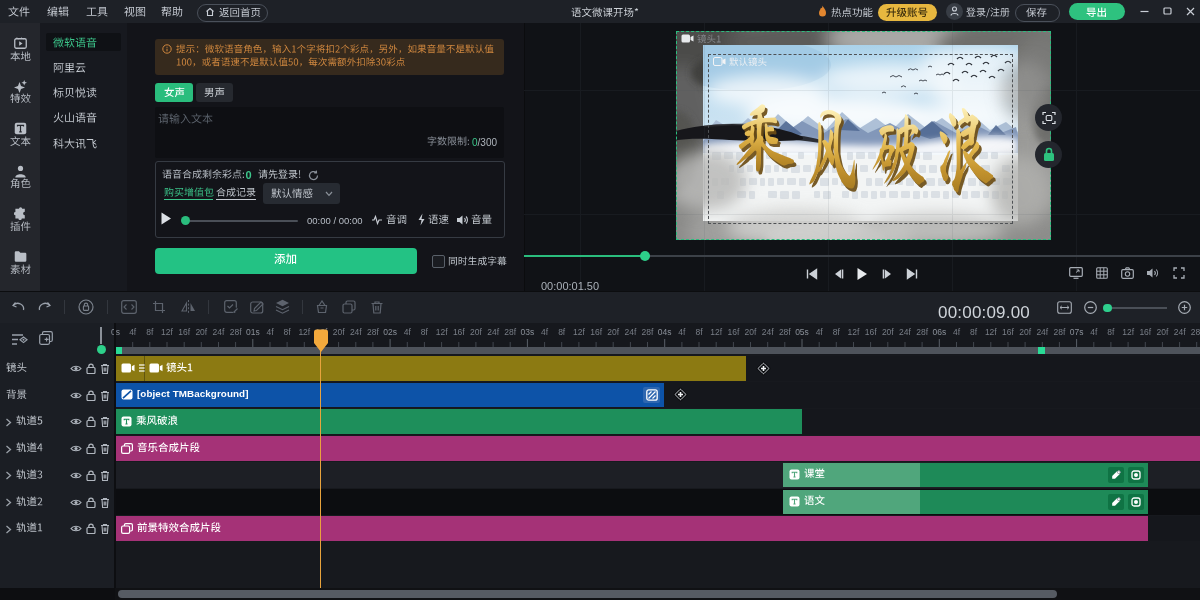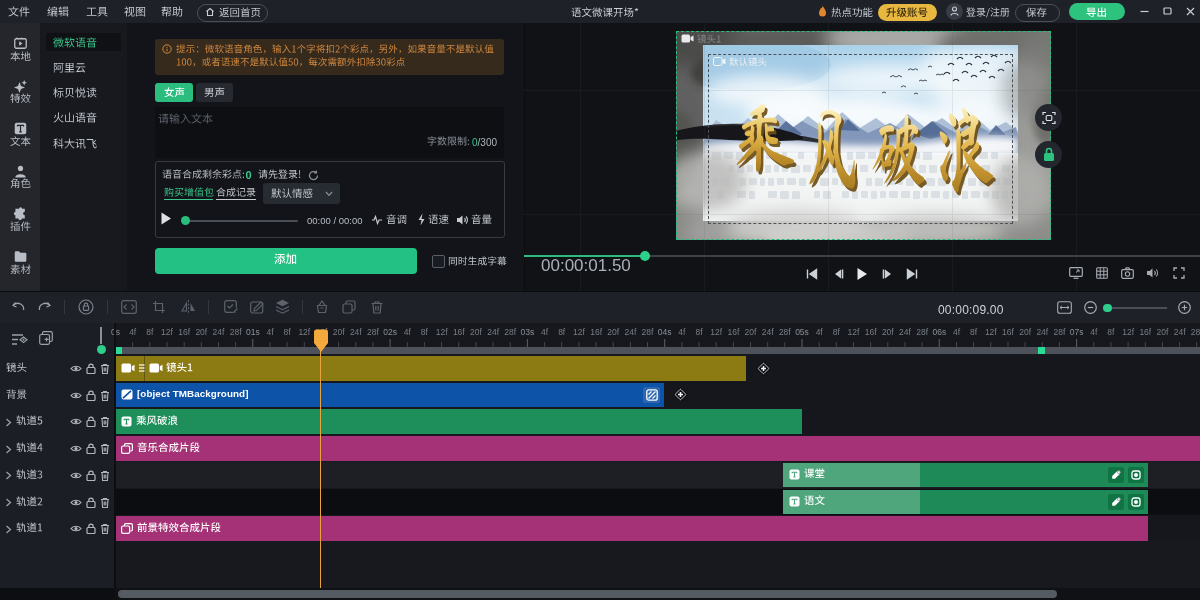--- a/index.html
+++ b/index.html
@@ -461,21 +461,21 @@
       <rect x="4.2" y="4.5" width="5.6" height="5" rx="1" stroke-width="1.1"></rect>
     </svg>
 <div class="abs" style="left:1035px;top:141px;width:27px;height:27px;background:#23262d;border-radius:50%"></div>
 <svg style="position:absolute;left:1043px;top:146.5px" width="12" height="15" viewBox="0 0 12 15" fill="none" stroke="#2ec27f">
       <rect x="1" y="6" width="10" height="8" rx="1.5" fill="#2ec27f" stroke="none"></rect>
       <path d="M3.5 6 V4 a2.5 2.5 0 0 1 5 0 V6" stroke="#2ec27f" stroke-width="1.6"></path>
     </svg>
 <div class="abs" style="left:524px;top:255px;width:676px;height:2px;background:#3c4148"></div>
 <div class="abs" style="left:524px;top:255px;width:121px;height:2px;background:#2abd7d"></div>
 <div class="abs" style="left:640px;top:251px;width:10px;height:10px;background:#2dd08a;border-radius:50%"></div>
-<div class="txt" style="left:541px;top:256px;font-size:17px;color:#aab1b9">00:00:01.50</div>
+<div class="txt" style="left:541px;top:280px;font-size:11px;color:#aab1b9">00:00:01.50</div>
 <svg style="position:absolute;left:806px;top:268px" width="12" height="12" viewBox="0 0 12 12" fill="none" stroke="#ccd1d7">
       <path d="M1.5 1.5 V10.5 M10.5 1.5 L4 6 L10.5 10.5 Z" fill="#ccd1d7" stroke="#ccd1d7" stroke-width="1.4"></path>
     </svg>
 <svg style="position:absolute;left:832px;top:268px" width="12" height="12" viewBox="0 0 12 12" fill="none" stroke="#ccd1d7">
       <path d="M9 1.5 L3 6 L9 10.5 Z" fill="#ccd1d7" stroke="none"></path>
       <path d="M10.5 1.5 V10.5" stroke-width="1.6"></path>
     </svg>
 <svg style="position:absolute;left:856px;top:267px" width="12" height="14" viewBox="0 0 12 14" fill="none" stroke="#ccd1d7">
       <path d="M1.5 1 L11 7 L1.5 13 Z" fill="#e8ebee" stroke="none"></path>
     </svg>
@@ -554,21 +554,21 @@
 <svg style="position:absolute;left:315px;top:300px" width="14" height="14" viewBox="0 0 14 14" fill="none" stroke="#5d636d">
       <path d="M4 5.5 L7 1 L10 5.5 M2.5 5.5 H11.5 L10.5 12.5 H3.5 Z M5.5 8 H8.5" stroke-width="1.2"></path>
     </svg>
 <svg style="position:absolute;left:342px;top:300px" width="14" height="14" viewBox="0 0 14 14" fill="none" stroke="#5d636d">
       <rect x="4" y="1" width="9" height="9" rx="1.5" stroke-width="1.2"></rect>
       <rect x="1" y="4" width="9" height="9" rx="1.5" fill="#1e2127" stroke-width="1.2"></rect>
     </svg>
 <svg style="position:absolute;left:370px;top:300px" width="14" height="14" viewBox="0 0 14 14" fill="none" stroke="#5d636d">
       <path d="M1.5 3.5 H12.5 M5 3.5 V2 H9 V3.5 M3 3.5 L3.8 13 H10.2 L11 3.5 M5.8 6 V10.5 M8.2 6 V10.5" stroke-width="1.2"></path>
     </svg>
-<div class="txt" style="left:938px;top:302.5px;font-size:12px;color:#cfd4da;letter-spacing:0.2px">00:00:09.00</div>
+<div class="txt" style="left:938px;top:302.5px;font-size:17px;color:#cfd4da;letter-spacing:0.2px">00:00:09.00</div>
 <svg style="position:absolute;left:1057px;top:301px" width="15" height="13" viewBox="0 0 15 13" fill="none" stroke="#a7adb5">
       <rect x="0.7" y="0.7" width="13.6" height="11.6" rx="2" stroke-width="1.1"></rect>
       <path d="M3 6.5 H12 M3 6.5 l1.8 -1.6 M3 6.5 l1.8 1.6 M12 6.5 l-1.8 -1.6 M12 6.5 l-1.8 1.6" stroke-width="1"></path>
     </svg>
 <svg style="position:absolute;left:1084px;top:301px" width="13" height="13" viewBox="0 0 13 13" fill="none" stroke="#a7adb5">
       <circle cx="6.5" cy="6.5" r="5.8" stroke-width="1.2"></circle>
       <path d="M3.8 6.5 H9.2" stroke-width="1.2"></path>
     </svg>
 <div class="abs" style="left:1107px;top:307px;width:60px;height:1.5px;background:#4a4f57"></div>
 <div class="abs" style="left:1103px;top:303.5px;width:8.5px;height:8.5px;background:#2ecf8d;border-radius:50%"></div>

